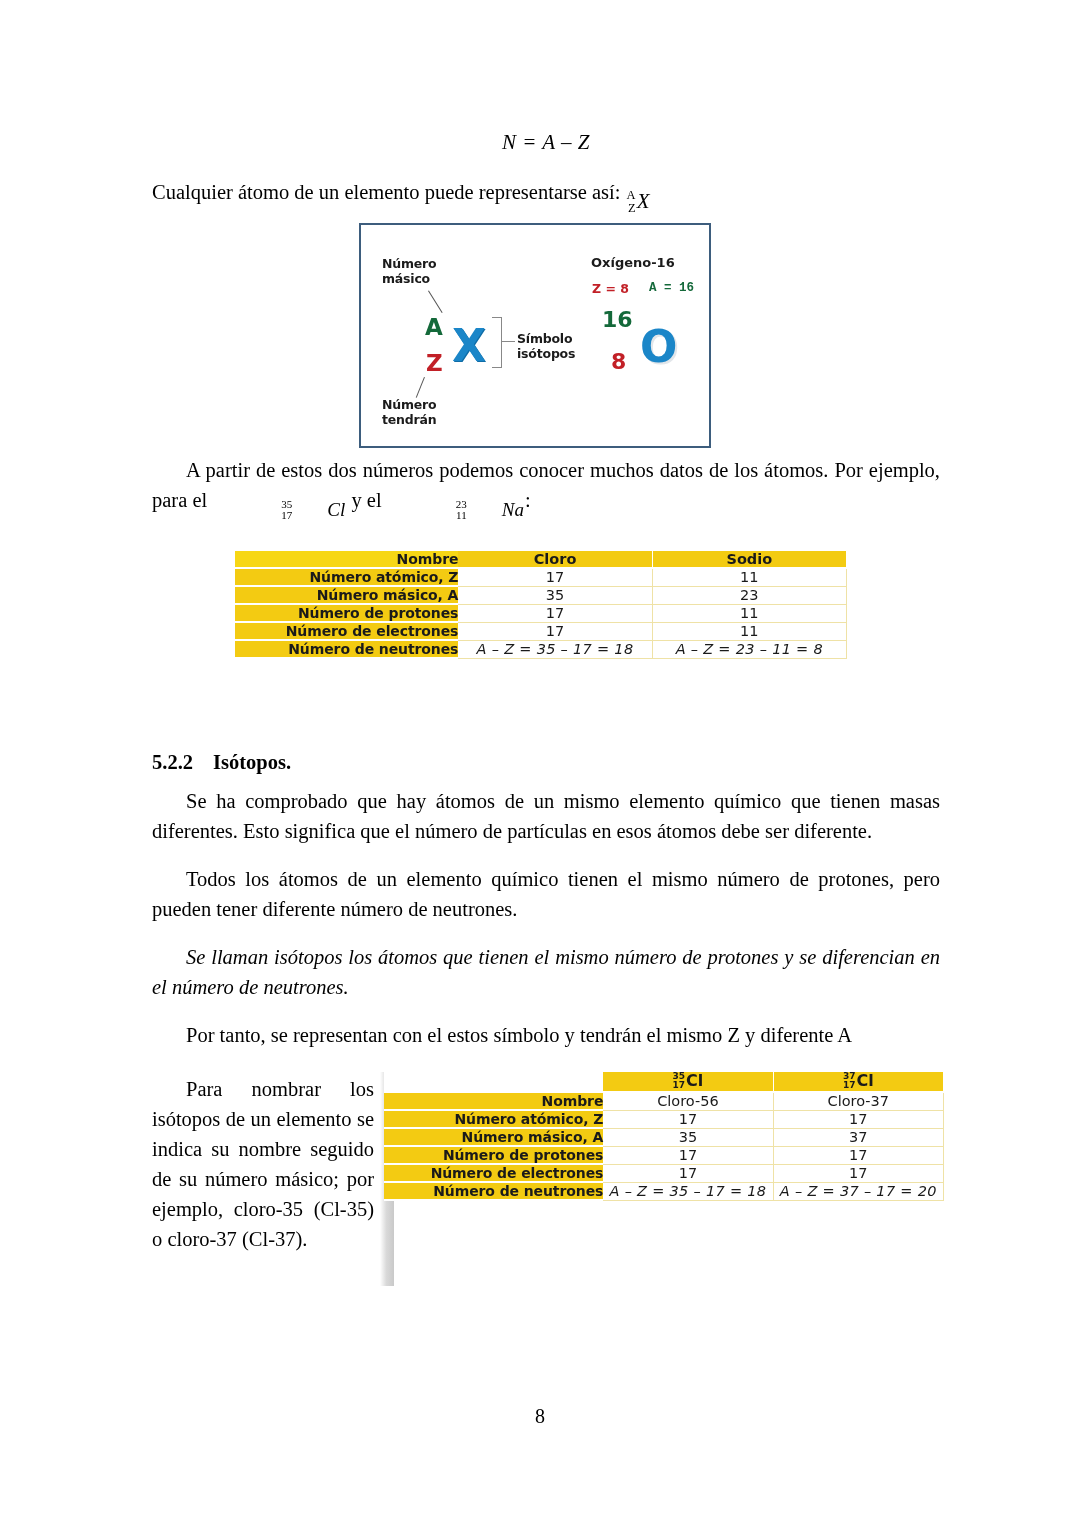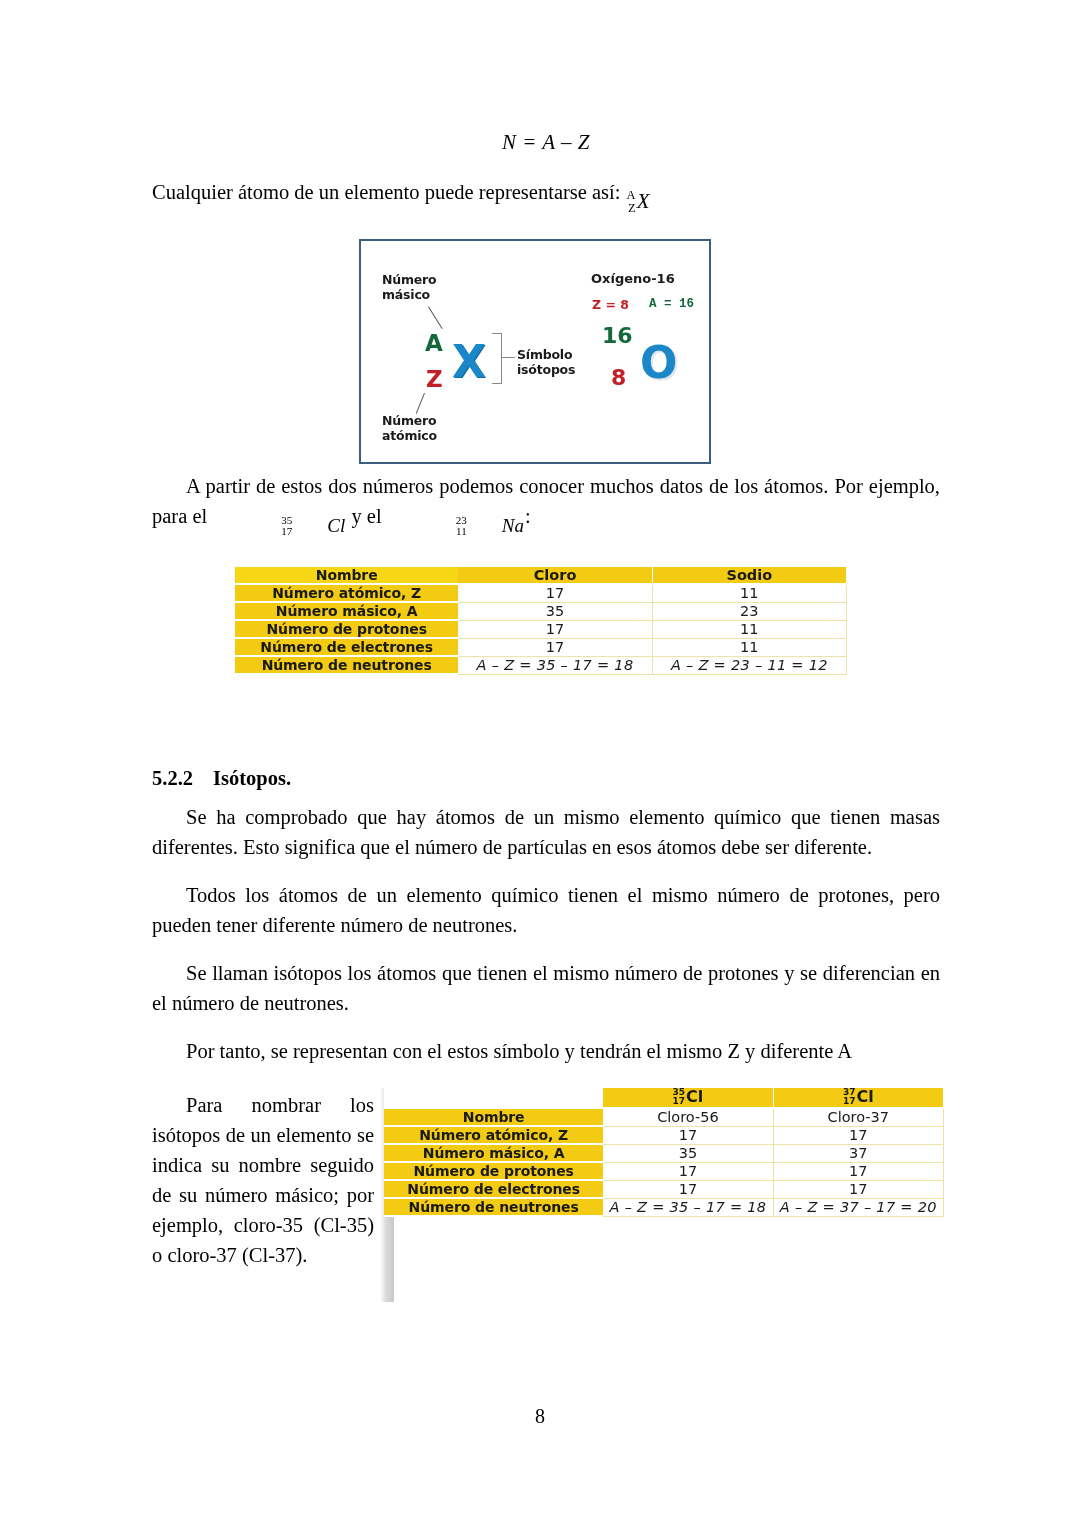--- a/index.html
+++ b/index.html
@@ -31,21 +31,21 @@
   
   p.para {
     margin: 0;
     font-size: 20.5px;
     line-height: 30px;
     text-align: justify;
     text-justify: inter-word;
     text-indent: 34px;
   }
   p.para.noindent { text-indent: 0; }
-  p.para.italic { }
+  p.para.italic { font-style: italic; }
   .gap-12 { height: 12px; }
   .gap-18 { height: 18px; }
   .gap-22 { height: 22px; }
 
   
   .equation {
     margin: 8px 0 0 0;
     text-align: center;
     font-size: 21px;
     font-style: italic;
@@ -79,21 +79,21 @@
     font-size: 21px;
     font-style: italic;
     padding-left: 1px;
   }
   .nuclide.small .stack { font-size: 11px; }
   .nuclide.small .sym { font-size: 19px; }
 
   
   .figure-wrap {
     position: relative;
-    margin-top: 24px;
+    margin-top: 8px;
     height: 232px;
   }
   .figure-box {
     position: absolute;
     left: 207px;
     top: 0;
     width: 352px;
     height: 225px;
     border: 2px solid #3d5d7d;
     background: #ffffff;
@@ -201,21 +201,21 @@
   }
   .tbl td {
     padding: 0;
     vertical-align: middle;
   }
   .th-lab {
     background: #f3cb12;
     color: #1a1a1a;
     font-size: 14px;
     font-weight: bold;
-    text-align: center;
+    text-align: right;
     padding: 6px 10px 6px 6px;
     border-bottom: 2px solid #ffffff;
     letter-spacing: -0.1px;
   }
   .th-lab.top {
     background: #f7d715;
   }
   .cell {
     background: #ffffff;
     color: #1a1a1a;
@@ -369,21 +369,21 @@
           <div class="fig-a" style="left:64px; top:89px;">A</div>
 
           <div class="fig-x" style="left:91px; top:95px;">X</div>
 
           <div class="fig-z" style="left:65px; top:125px;">Z</div>
 
           <div class="leader" style="left:63px; top:152px; width:1.4px; height:22px; transform: rotate(22deg); transform-origin: top left;"></div>
 
           <div class="fig-label" style="left:21px; top:172px;">
             <span>Número</span><br>
-            <span>atómico</span>
+            <span>tendrán</span>
           </div>
 
           <div class="bracket" style="left:131px; top:92px; height:49px;"></div>
           <div class="bracket-stem" style="left:140px; top:116px; width:14px;"></div>
 
           <div class="fig-label" style="left:156px; top:106px;">
             <span>Símbolo</span><br>
             <span>isótopos</span>
           </div>
 
@@ -439,21 +439,21 @@
           <td class="cell lastcol">11</td>
         </tr>
         <tr>
           <td class="th-lab">Número de electrones</td>
           <td class="cell">17</td>
           <td class="cell lastcol">11</td>
         </tr>
         <tr>
           <td class="th-lab">Número de neutrones</td>
           <td class="cell formula">A – Z = 35 – 17 = 18</td>
-          <td class="cell formula lastcol">A – Z = 23 – 11 = 12</td>
+          <td class="cell formula lastcol">A – Z = 23 – 11 = 8</td>
         </tr>
       </tbody>
         </table>
     </div>
 
     <h3 class="section">
       <span class="num">5.2.2</span><span>Isótopos.</span>
     </h3>
 
     <div class="gap-12"></div>

